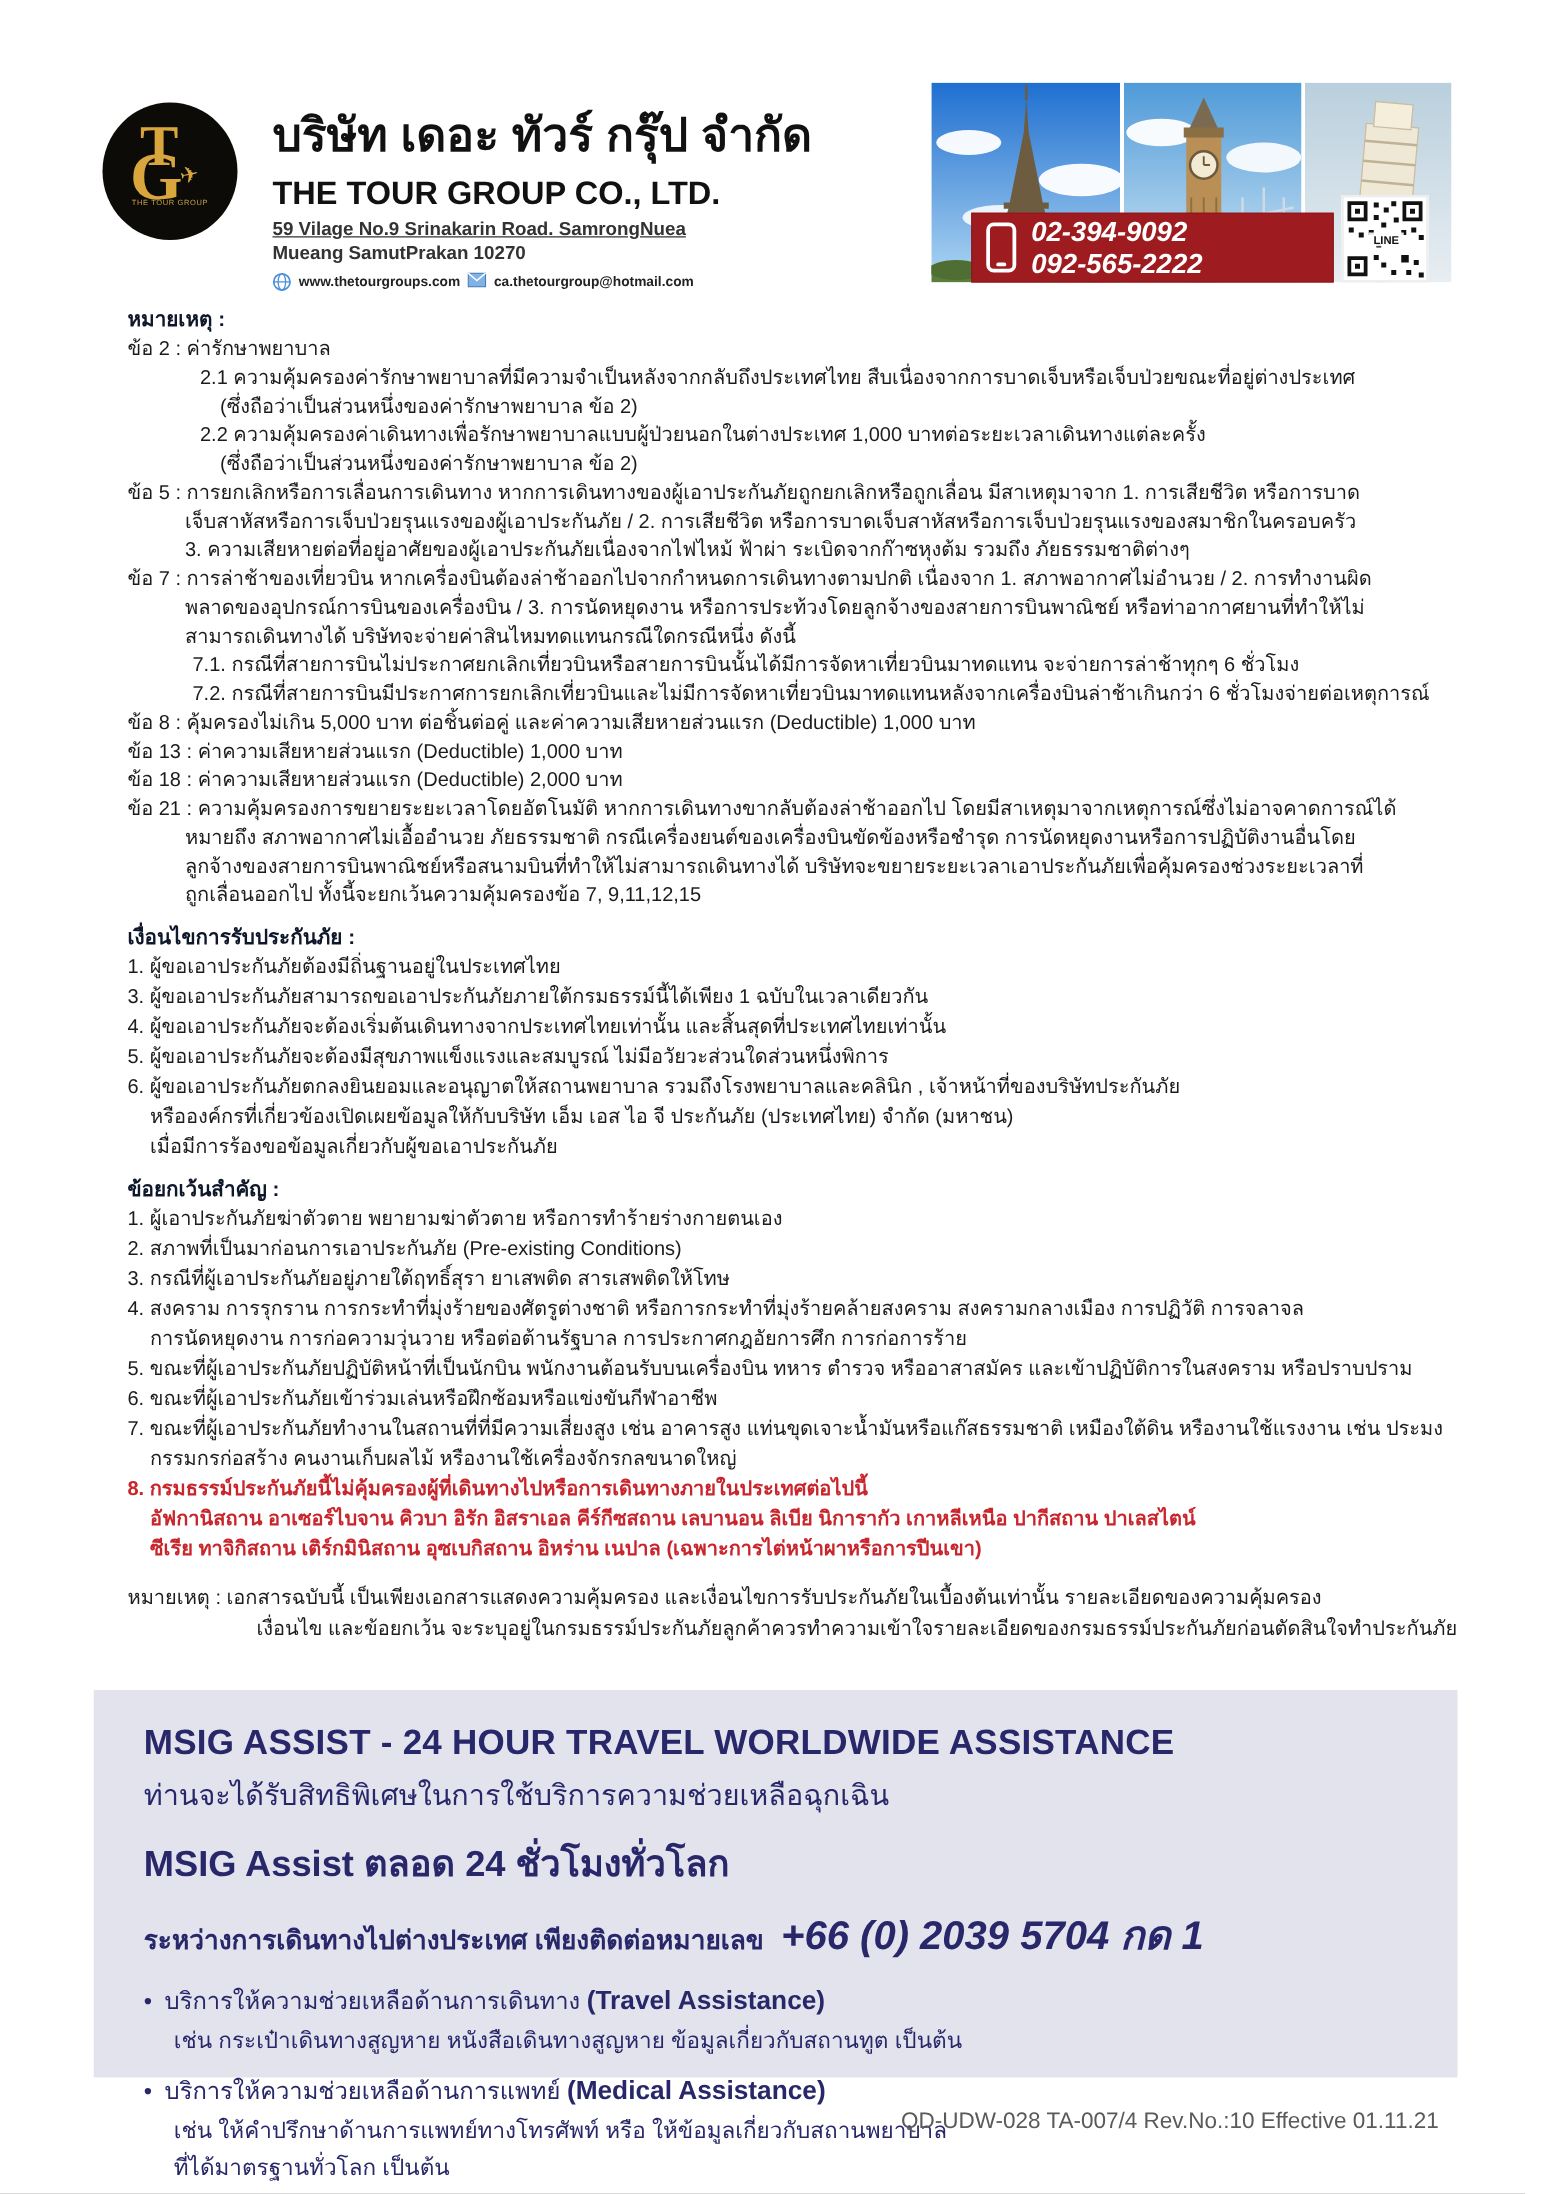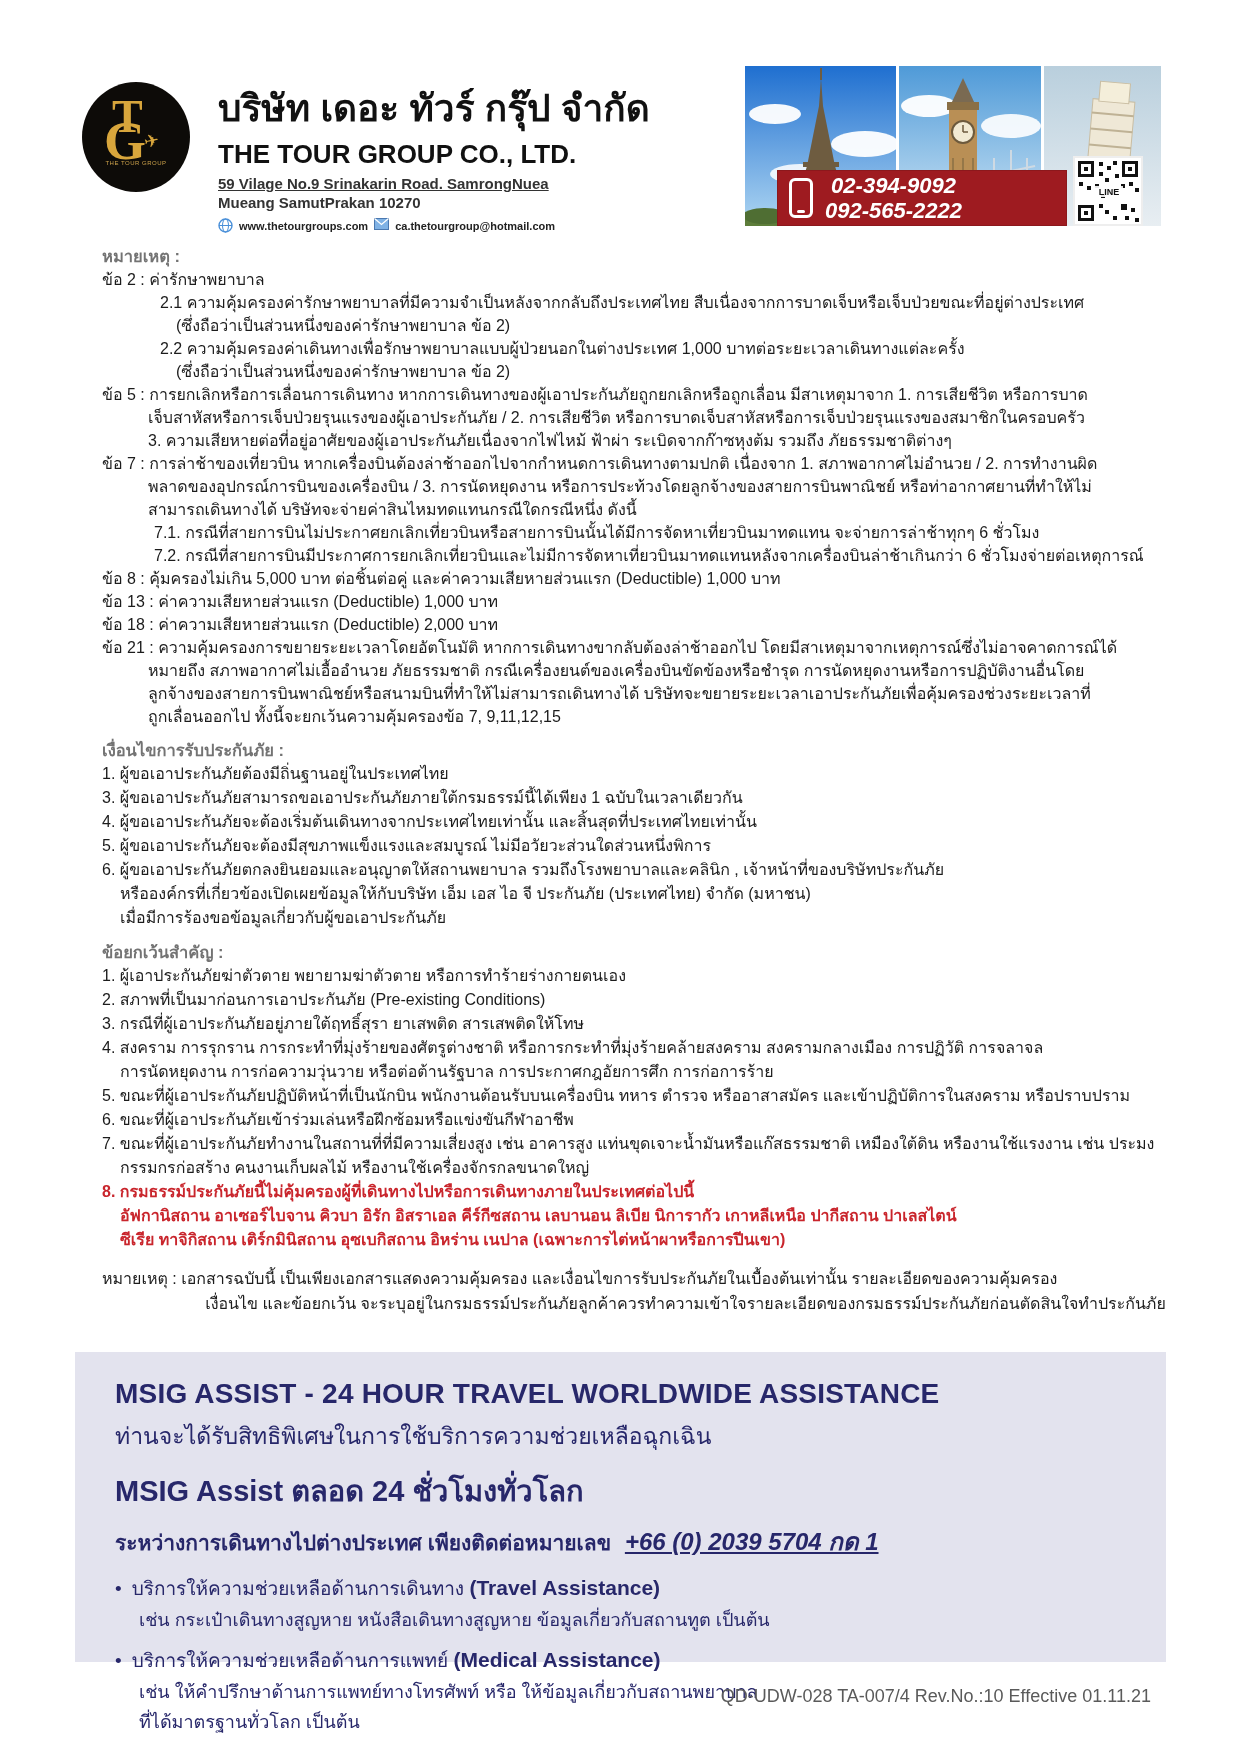--- a/index.html
+++ b/index.html
@@ -36,48 +36,48 @@
   .collage { position:absolute; left:745px; top:66px; width:416px; height:160px; }
   .photos { display:flex; gap:3px; height:160px; }
   .ph { height:160px; position:relative; overflow:hidden; }
   .ph svg { display:block; }
   .phone-banner { position:absolute; left:32px; top:104px; width:290px; height:56px;
     background:#9e1b20; display:flex; align-items:center; padding-left:12px; gap:12px; z-index:5;
     box-shadow:0 0 0 1px #8c181c inset; }
   .phone-icon { width:24px; height:40px; border:3px solid #fff; border-radius:6px; position:relative; }
   .phone-icon::after { content:""; position:absolute; left:50%; bottom:2px; transform:translateX(-50%);
     width:8px; height:3px; background:#fff; border-radius:2px; }
-  .phone-nums { color:#fff; font-weight:bold; font-size:22px; line-height:25px; font-style:italic;text-align:center; }
+  .phone-nums { color:#fff; font-weight:bold; font-size:22px; line-height:25px; font-style:italic; }
   .qr-box { position:absolute; left:328px; top:90px; width:70px; height:70px; background:#fff;
     z-index:6; border:2px solid #eee; }
   .qr-box svg { display:block; }
 
   
   .content { position:absolute; left:102px; top:234px; width:1075px; }
-  .sec-h { color:#737373; font-weight:bold; font-size:16.5px; line-height:24px; margin-top:10px; }
+  .sec-h { color:#0f172a; font-weight:bold; font-size:16.5px; line-height:24px; margin-top:10px; }
   .ln { font-size:16px; line-height:23px; color:#1c1c1c; white-space:nowrap; }
   .cond .ln, .excl .ln { line-height:24px; }
   .i1  { padding-left:58px; }
   .i2  { padding-left:74px; }
   .i1b { padding-left:46px; }
   .i2b { padding-left:52px; }
   .cont { padding-left:18px; }
   .red { color:#c9252c; font-weight:bold; }
   .disclaimer { margin-top:14px; }
   .disclaimer .ln { line-height:25px; }
   .disclaimer .cont { padding-left:92px;text-align:center; }
 
   
   .msig { position:absolute; left:75px; top:1352px; width:1091px; height:310px;
     background:#e3e3ee; padding:26px 0 0 40px; color:#27276a; }
   .msig-h1 { font-size:28px; font-weight:bold; letter-spacing:.2px; color:#27276a; }
   .msig-sub { font-size:23px; margin-top:8px; color:#27276a; }
   .msig-h2 { font-size:29px; font-weight:bold; margin-top:14px; color:#27276a; }
   .msig-phone { font-size:21px; font-weight:bold; margin-top:8px; color:#27276a; }
-  .msig-phone .num { font-style:italic; font-size:24px; margin-left:8px;text-decoration:underline; }
+  .msig-phone .num { font-style:italic; font-size:32px; margin-left:8px; }
   .msig-b { display:flex; gap:10px; margin-top:12px; font-size:19px; color:#27276a; align-items:baseline; }
   .msig-b .dot { font-size:19px; }
   .msig-b .en { font-weight:bold; font-size:21px; }
   .msig-bl { padding-left:24px; font-size:18px; margin-top:4px; line-height:26px; color:#27276a; }
 
   .footer { position:absolute; right:90px; top:1686px; font-size:18px; color:#5a5a5a; }
 </style>
 </head>
 <body>
 

